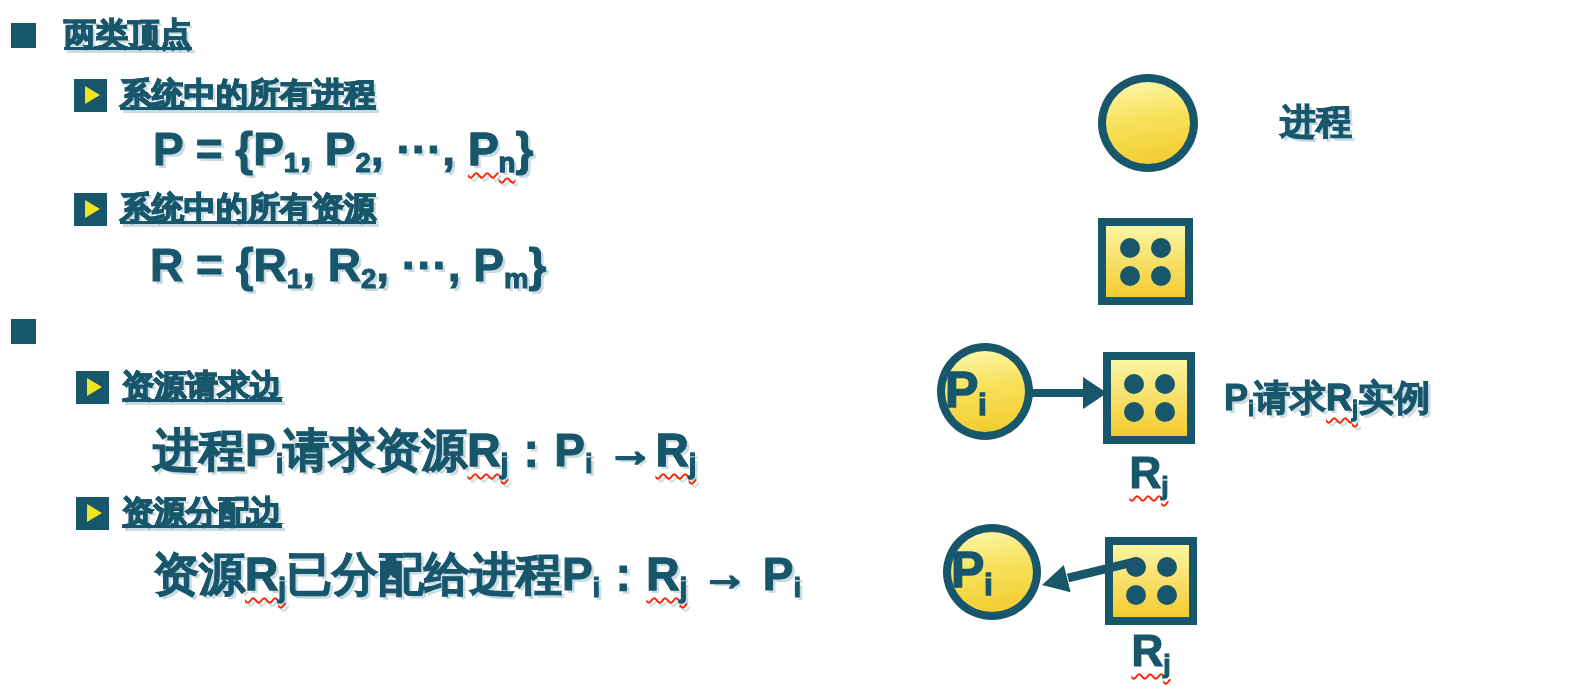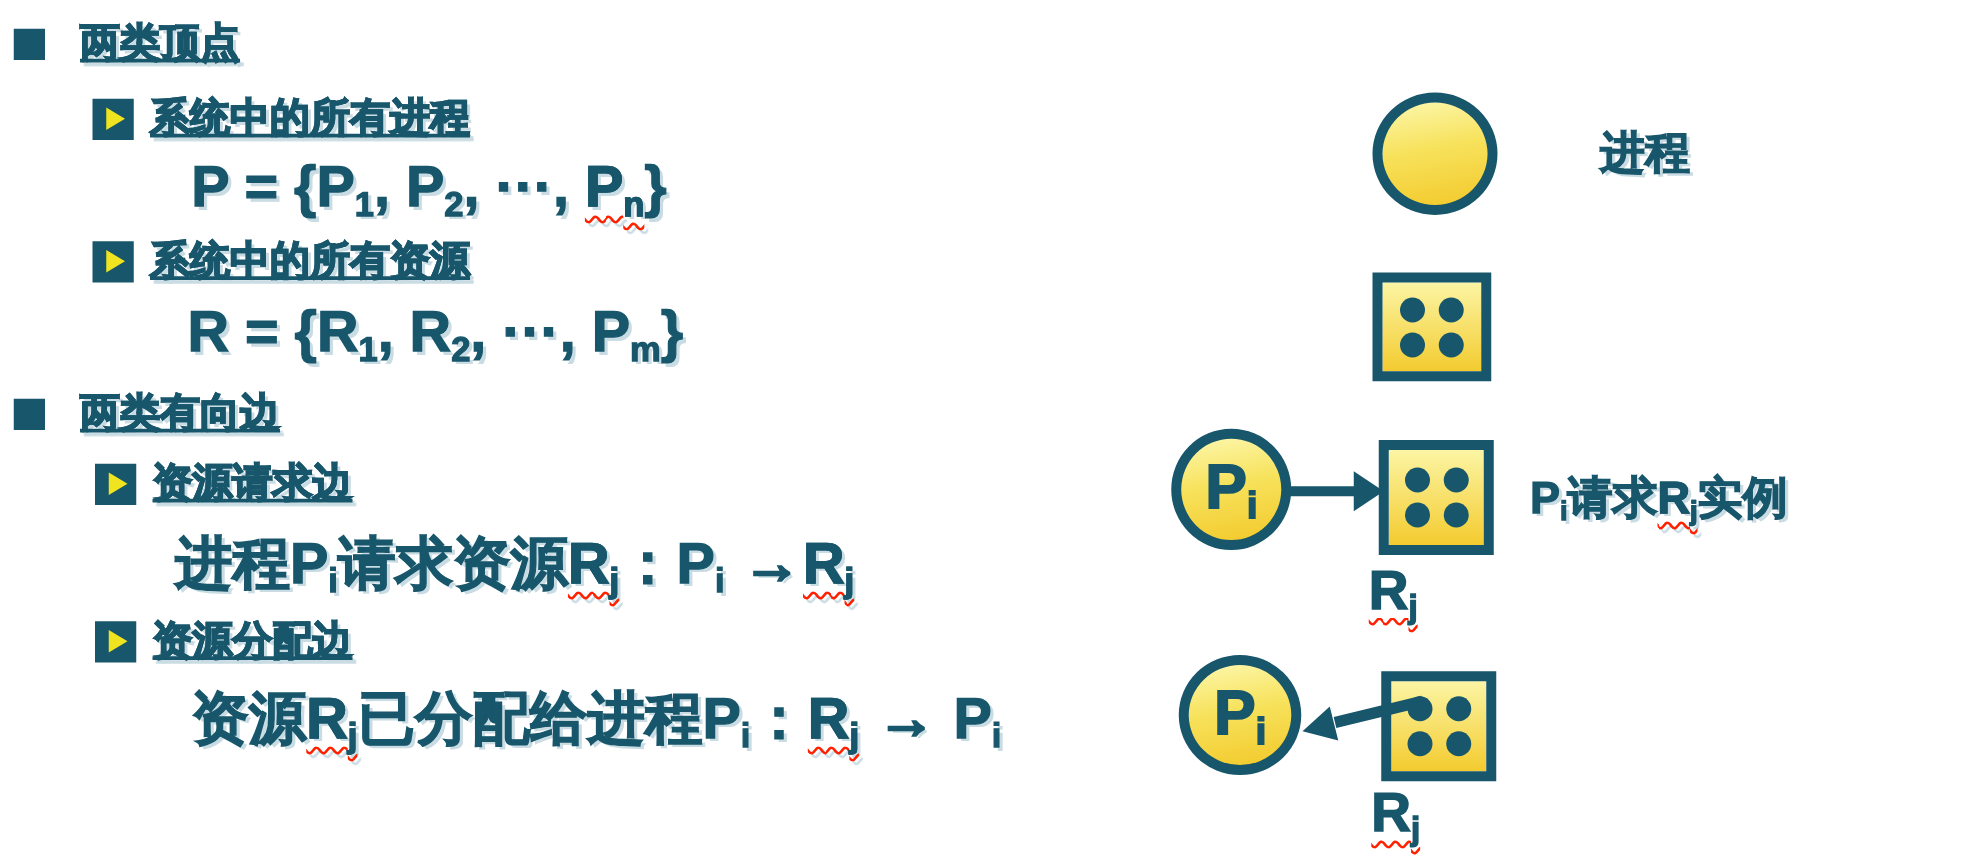--- a/index.html
+++ b/index.html
@@ -16,28 +16,28 @@
   .tri{width:0;height:0;border-left:15px solid var(--bullet-yellow);
        border-top:9px solid transparent;border-bottom:9px solid transparent;margin-left:3px;}
   .sub{font-size:0.6em;vertical-align:-0.27em;}
   .wavy{text-decoration-line:underline;text-decoration-style:wavy;
         text-decoration-color:var(--squiggle);text-decoration-thickness:2.2px;
         text-underline-offset:7px;text-decoration-skip-ink:none;}
   .sub.wavy{text-underline-offset:5px;}
   .arrow{-webkit-text-stroke:2.5px currentColor;margin:0 2px;}
   .circle{position:absolute;border:8px solid var(--teal);border-radius:50%;
           background:linear-gradient(170deg,var(--yellow-light) 5%,#F7E25C 45%,var(--yellow-deep) 95%);
-          display:flex;align-items:center;justify-content:center;}
+          display:flex;align-items:center;justify-content:flex-start;}
   .sqr{position:absolute;border:8px solid var(--teal);
        background:linear-gradient(180deg,var(--yellow-light),var(--yellow-deep));
        display:flex;align-items:center;justify-content:center;}
   .dots{display:grid;grid-template-columns:repeat(2,20px);grid-auto-rows:20px;gap:8px 11px;}
   .dot{width:20px;height:20px;border-radius:50%;background:var(--teal);}
   .node-label{font-size:50px;color:var(--teal);-webkit-text-stroke:1.5px currentColor;white-space:nowrap;}
-  .rj{position:absolute;text-align:left;font-size:44px;color:var(--teal);
+  .rj{position:absolute;text-align:center;font-size:44px;color:var(--teal);
       -webkit-text-stroke:1.2px currentColor;}
   .caption{position:absolute;font-size:36px;line-height:48px;color:var(--teal);white-space:nowrap;
            -webkit-text-stroke:1px currentColor;text-shadow:3px 3px 0 var(--shadow);}
   svg{position:absolute;overflow:visible;}
 </style>
 </head>
 <body>
 
 <div class="slide">
 
@@ -63,31 +63,30 @@
       </span>
     <span class="txt">系统中的所有资源</span>
   </div>
 
   <div class="row formula" style="left:150px;top:238px">
     <span class="txt"><span>R = {R</span><span class="sub">1</span><span>, R</span><span class="sub">2</span><span>, ···, </span><span>P</span><span class="sub">m</span><span>}</span></span>
   </div>
 
   <div class="row lv" style="left:11px;top:304px">
     <span class="b1"></span>
-    <span class="txt">两类有向边</span>
   </div>
 
   <div class="row lv" style="left:76px;top:360px">
     <span class="b2">
         <span class="tri"></span>
       </span>
     <span class="txt">资源请求边</span>
   </div>
 
-  <div class="row formula" style="left:140px;top:420px">
+  <div class="row formula" style="left:153px;top:420px">
     <span class="txt"><span>进程P</span><span class="sub">i</span><span>请求资源</span><span class="wavy">R</span><span class="sub wavy">j</span><span>：</span><span>P</span><span class="sub">i</span><span> </span><span class="arrow">→</span><span class="wavy">R</span><span class="sub wavy">j</span></span>
   </div>
 
   <div class="row formula" style="left:153px;top:544px">
     <span class="txt"><span>资源</span><span class="wavy">R</span><span class="sub wavy">j</span><span>已分配给进程P</span><span class="sub">i</span><span>：</span><span class="wavy">R</span><span class="sub wavy">j</span><span> </span><span class="arrow">→</span><span> P</span><span class="sub">i</span></span>
   </div>
 
   <div class="row lv" style="left:76px;top:486px">
     <span class="b2">
         <span class="tri"></span>

